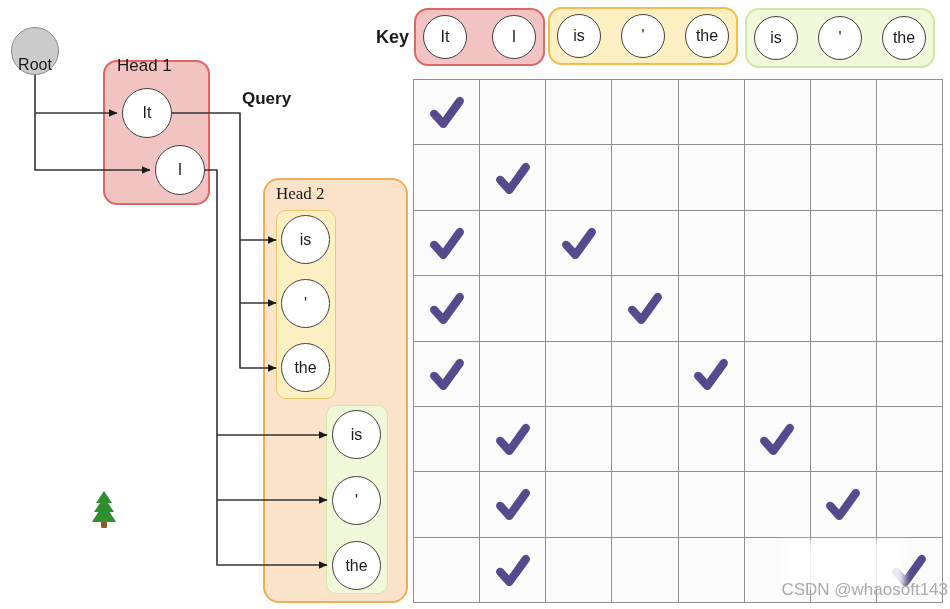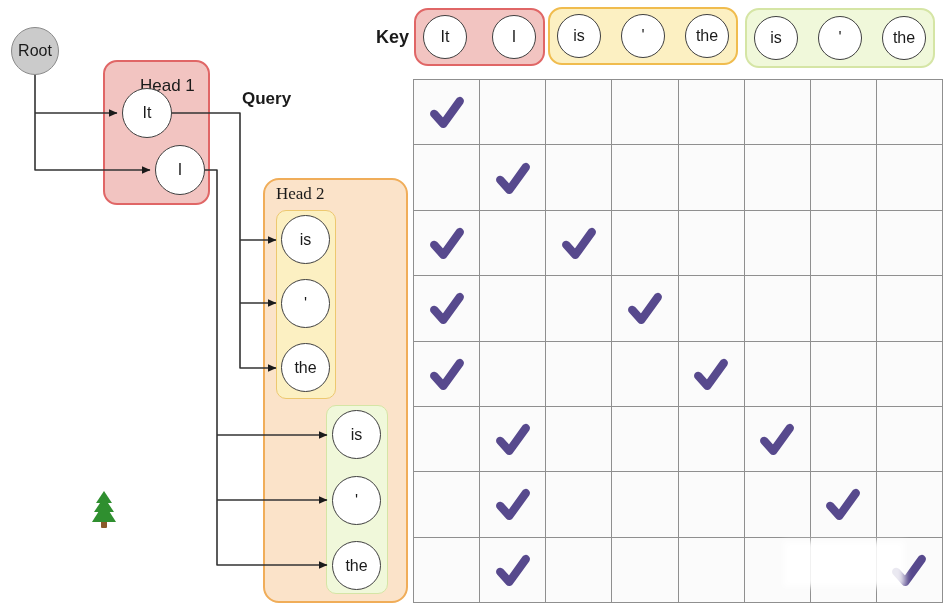--- a/index.html
+++ b/index.html
@@ -6,37 +6,37 @@
   #stage{position:relative;width:950px;height:609px;background:#fff;overflow:hidden;}
 
   
   .node{position:absolute;border-radius:50%;background:#fff;border:1.5px solid #3f3f3f;
         display:flex;align-items:center;justify-content:center;font-size:16px;color:#1a1a1a;
         box-sizing:border-box;z-index:4;}
   .groupbox{position:absolute;box-sizing:border-box;z-index:1;}
   .boxlabel{position:absolute;font-size:17px;color:#1a1a1a;z-index:4;white-space:nowrap;}
 
   
-  #root-node{left:11px;top:27px;width:48px;height:48px;background:#cbcbcb;border-color:#8a8a8a;}
+  #root-node{left:11px;top:27px;width:48px;height:48px;background:#cbcbcb;border-color:#8a8a8a;align-items:flex-end;}
   #head1-box{left:103px;top:60px;width:107px;height:145px;background:#f2c4c1;border:2px solid #e06666;border-radius:14px;}
   #head2-box{left:263px;top:178px;width:145px;height:425px;background:#fbe3c9;border:2px solid #f0ad59;border-radius:16px;}
   #head2-inner-box{left:276px;top:210px;width:60px;height:189px;background:#fcf0c2;border:1.5px solid #edc86f;border-radius:10px;z-index:2;}
   #head3-inner-box{left:326px;top:405px;width:62px;height:189px;background:#f0f8da;border:1.5px solid #d5e5a5;border-radius:10px;z-index:2;}
 
   .tree-node{width:50px;height:50px;}
   #node-it{left:122px;top:88px;}
   #node-i{left:155px;top:145px;}
   #node-is1{left:281px;top:215px;width:49px;height:49px;}
   #node-ap1{left:281px;top:279px;width:49px;height:49px;}
   #node-the1{left:281px;top:343px;width:49px;height:49px;}
   #node-is2{left:332px;top:410px;width:49px;height:49px;}
   #node-ap2{left:332px;top:476px;width:49px;height:49px;}
   #node-the2{left:332px;top:541px;width:49px;height:49px;}
 
-  #head1-label{left:117px;top:76px;margin-left:23px;}
+  #head1-label{left:117px;top:56px;}
   #head2-label{left:276px;top:184px;font-family:Liberation Serif, serif;}
   #query-label{left:242px;top:89px;font-weight:bold;font-size:17px;}
   #key-label{left:376px;top:27px;font-weight:bold;font-size:18px;text-align:center;}
 
   #connectors{position:absolute;left:0;top:0;z-index:3;pointer-events:none;}
 
   
   .keygroup{position:absolute;display:flex;align-items:center;justify-content:space-between;
             padding:0 7px;border-radius:14px;box-sizing:border-box;z-index:1;}
   #keygroup-1{left:414px;top:8px;width:131px;height:58px;background:#f2c4c1;border:2px solid #e06666;}
@@ -306,14 +306,15 @@
     </div>
 
   <svg id="tree-icon" width="26" height="40" viewBox="0 0 26 40">
     <rect x="10" y="29" width="6" height="9" rx="1" fill="#8a5a2b"></rect>
     <polygon points="13,1 5,13 21,13" fill="#2f8f2f"></polygon>
     <polygon points="13,7 3,22 23,22" fill="#2f8f2f"></polygon>
     <polygon points="13,13 1,32 25,32" fill="#2f8f2f"></polygon>
   </svg>
 
   <div id="blur-patch"></div>
+  <div id="watermark">CSDN @whaosoft143</div>
 
 </div>
 
 </body></html>

